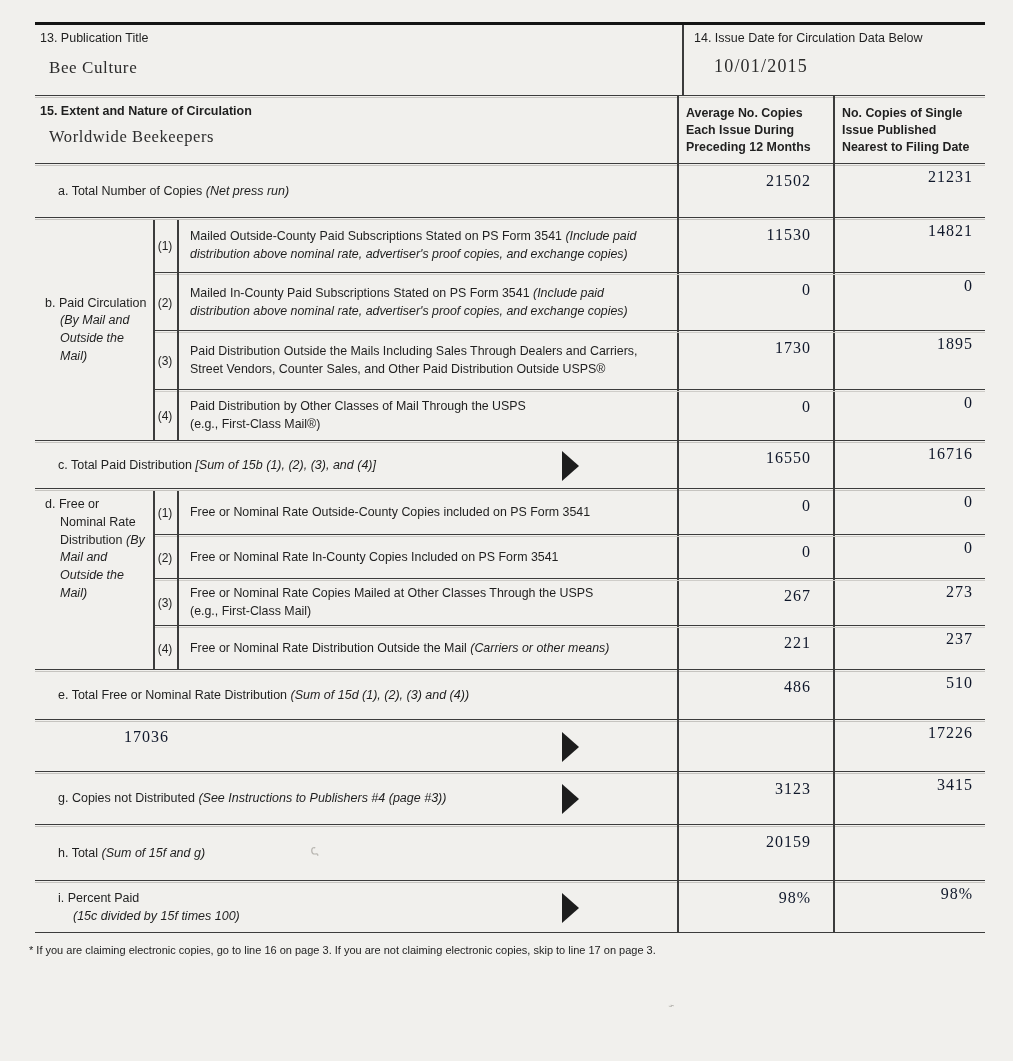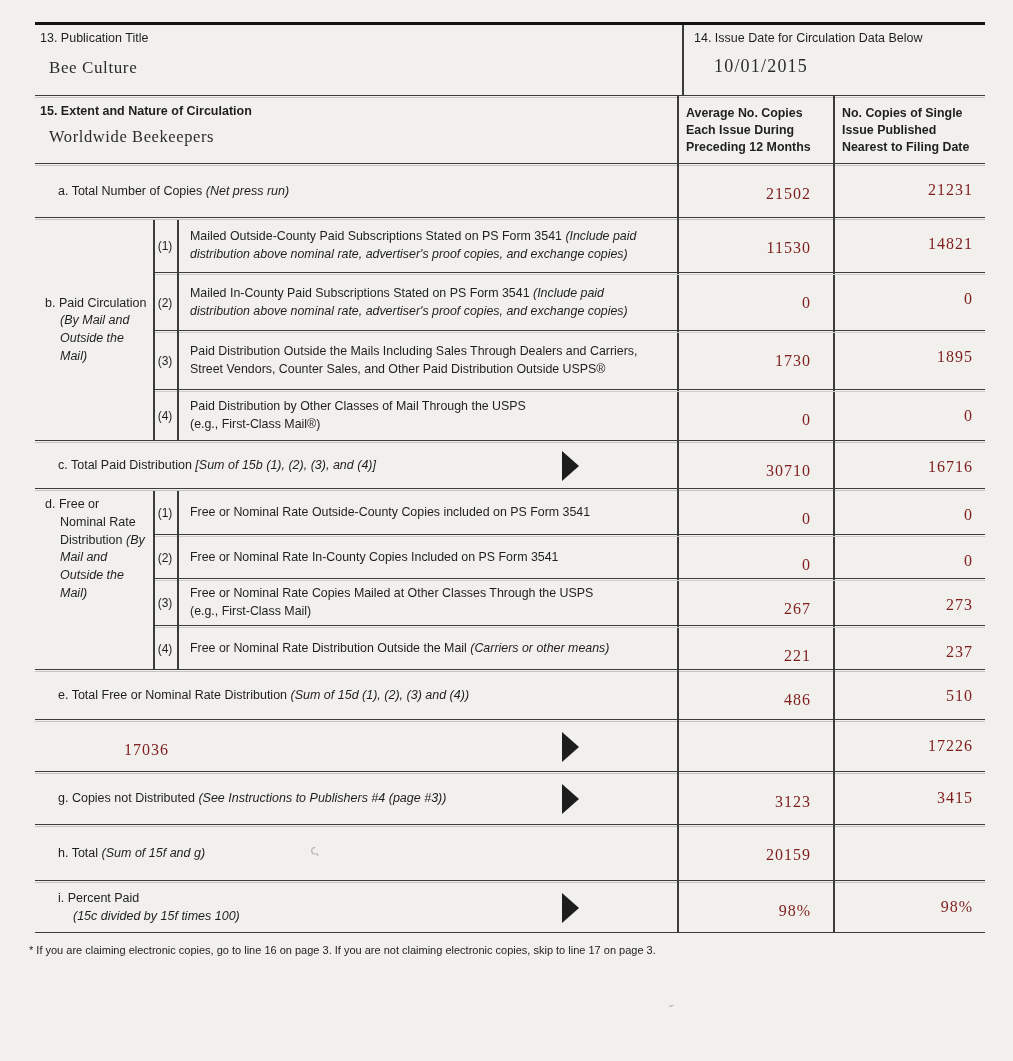--- a/index.html
+++ b/index.html
@@ -42,21 +42,21 @@
   .ch1{width:156px;}
   .ch2{flex:1;}
 
   
   .row{display:flex;position:relative;}
   .desc{width:642px;box-sizing:border-box;display:flex;align-items:center;
         padding-left:23px;font-size:12.5px;line-height:1.4;}
   .c1{width:156px;}
   .c2{flex:1;}
   .val{box-sizing:border-box;text-align:right;padding-top:6px;
-       font-family:"Liberation Serif",serif;font-size:16px;letter-spacing:1px;color:#7f1d1d;margin-top:13px;}
+       font-family:"Liberation Serif",serif;font-size:16px;letter-spacing:1px;color:#0f172a;}
   .c1.val{padding-right:22px;}
   .c2.val{padding-right:12px;position:relative;top:-4px;}
   .it{font-style:italic;}
   .h-a{height:51px;} .h-c{height:45px;} .h-e{height:47px;} .h-f{height:49px;}
   .h-g{height:50px;} .h-h{height:53px;} .h-i{height:49px;}
 
   
   .group{display:flex;position:relative;}
   .glabel{width:118px;box-sizing:border-box;font-size:12.5px;line-height:1.42;
           padding-left:25px;text-indent:-15px;padding-right:6px;display:flex;}
@@ -169,21 +169,21 @@
       </div>
     </div>
   </div>
   <div class="sep"></div>
 
   <div class="row h-c">
     <span class="arrow"></span>
     <div class="desc">
       <div><span>c. Total Paid Distribution</span> <span class="it">[Sum of 15b (1), (2), (3), and (4)]</span></div>
     </div>
-    <div class="c1 val">30710</div>
+    <div class="c1 val">16550</div>
     <div class="c2 val">16716</div>
   </div>
   <div class="sep"></div>
 
   <div class="group d">
     <div class="vline gv1"></div>
     <div class="vline gv2"></div>
     <div class="glabel">
       <div><span>d. Free or Nominal Rate Distribution</span> <span class="it">(By Mail and Outside the Mail)</span></div>
     </div>

